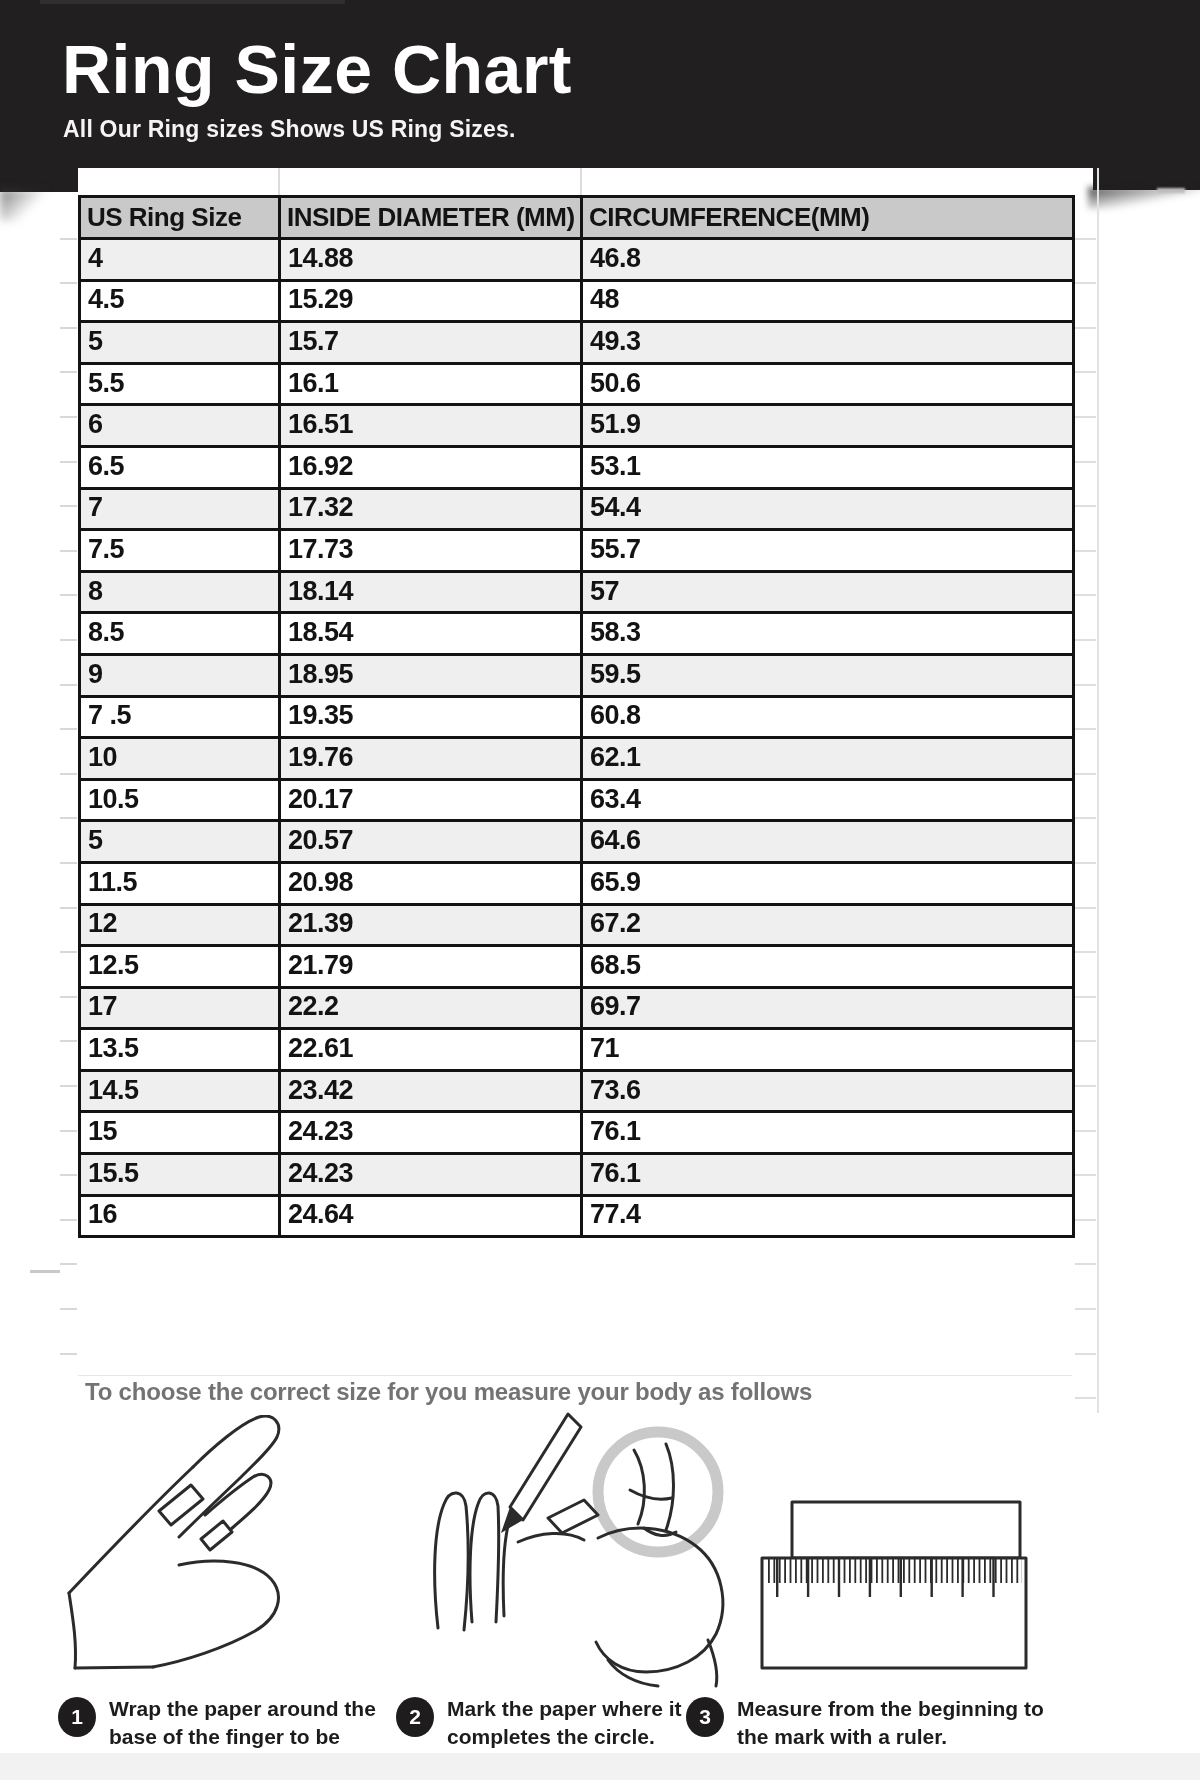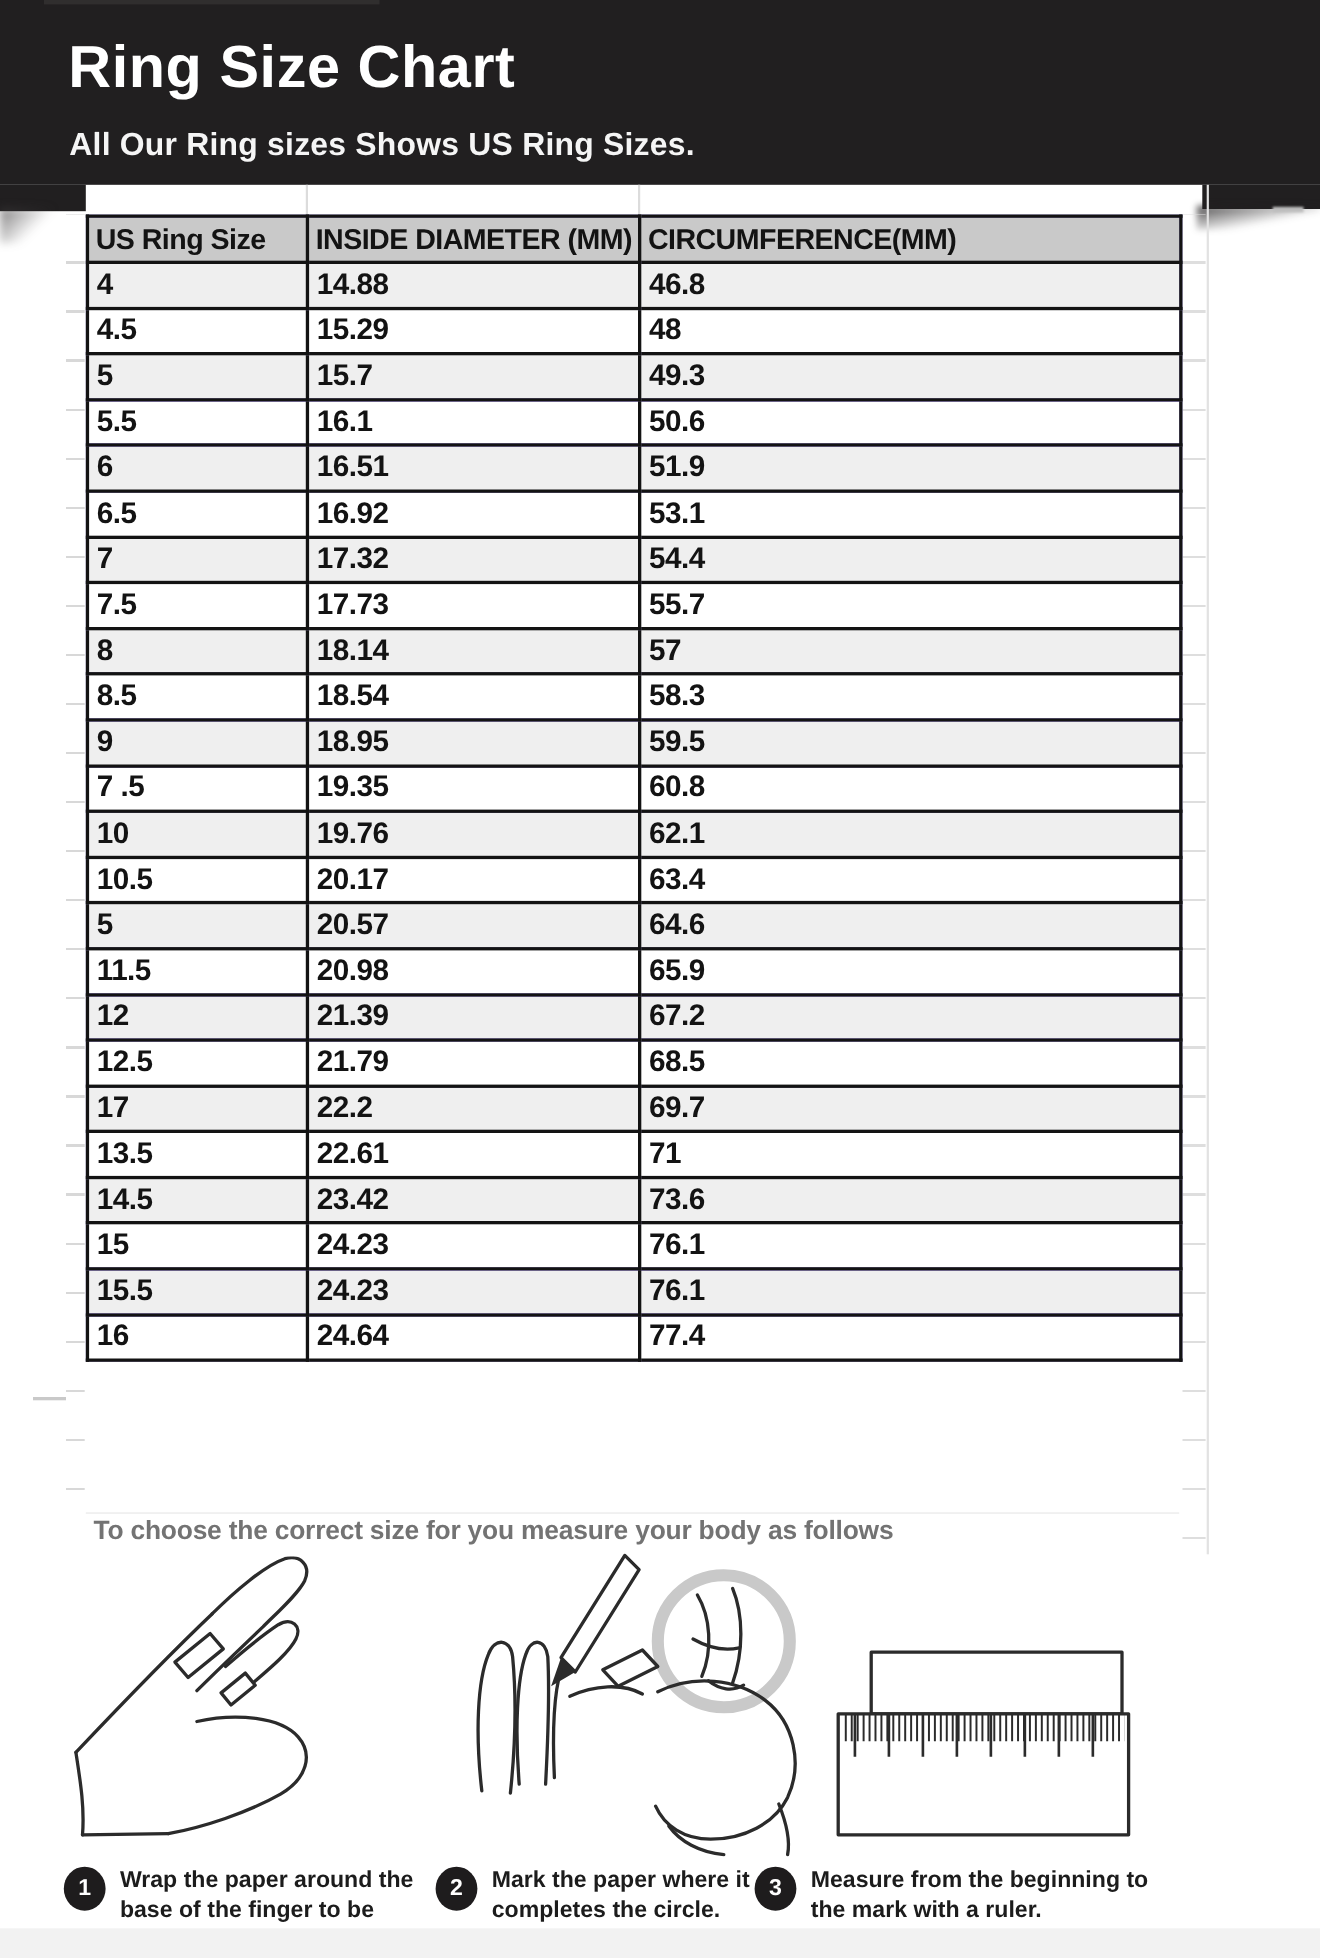--- a/index.html
+++ b/index.html
@@ -10,25 +10,25 @@
   }
 
   
   .banner {
     position:absolute; left:0; top:0; width:1200px; height:168px;
     background:#211f20;
   }
   .banner-topline { position:absolute; left:40px; top:0; width:305px; height:4px; background:#3a3839; opacity:.6; }
   .banner h1 {
     position:absolute; left:62px; top:30px;
-    color:#ffffff; font-size:54px; font-weight:bold; letter-spacing:.5px;
+    color:#ffffff; font-size:68px; font-weight:bold; letter-spacing:.5px;
   }
   .banner .subtitle {
     position:absolute; left:63px; top:116px;
-    color:#f5f5f5; font-size:29px; font-weight:bold; letter-spacing:.2px;
+    color:#f5f5f5; font-size:23px; font-weight:bold; letter-spacing:.2px;
   }
   .corner-tab-left { position:absolute; left:0; top:168px; width:78px; height:24px; background:#211f20; }
   .corner-shadow-left {
     position:absolute; left:0; top:189px; width:52px; height:32px;
     background:linear-gradient(135deg, rgba(60,58,59,.65), rgba(60,58,59,0) 62%);
     filter:blur(4px);
   }
   .corner-tab-right { position:absolute; left:1093px; top:168px; width:107px; height:22px; background:#211f20; }
   .corner-shadow-right {
     position:absolute; left:1088px; top:187px; width:112px; height:22px;
@@ -49,21 +49,21 @@
   .left-gutter {
     position:absolute; left:60px; top:195px; width:17px; height:1165px;
     background:repeating-linear-gradient(to bottom, transparent 0 42.6px, #d8d8d8 42.6px 44.6px);
   }
   .h-guide-bottom { position:absolute; left:78px; top:1375px; width:994px; height:1px; background:#e6e6e6; }
 
   
   table.ring-table {
     position:absolute; left:78px; top:195px; width:994px;
     border-collapse:collapse; table-layout:fixed;
-    background:#c4b5fd;
+    background:#be185d;
   }
   .ring-table col.c1 { width:200px; }
   .ring-table col.c2 { width:302px; }
   .ring-table col.c3 { width:492px; }
   .ring-table th, .ring-table td {
     border:3px solid #131313;
     text-align:left; vertical-align:middle;
     color:#131313; overflow:hidden; white-space:nowrap;
   }
   .ring-table th {

